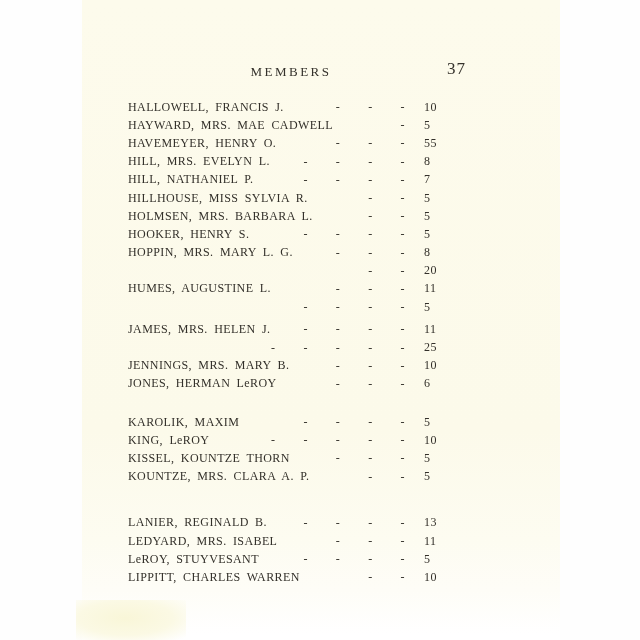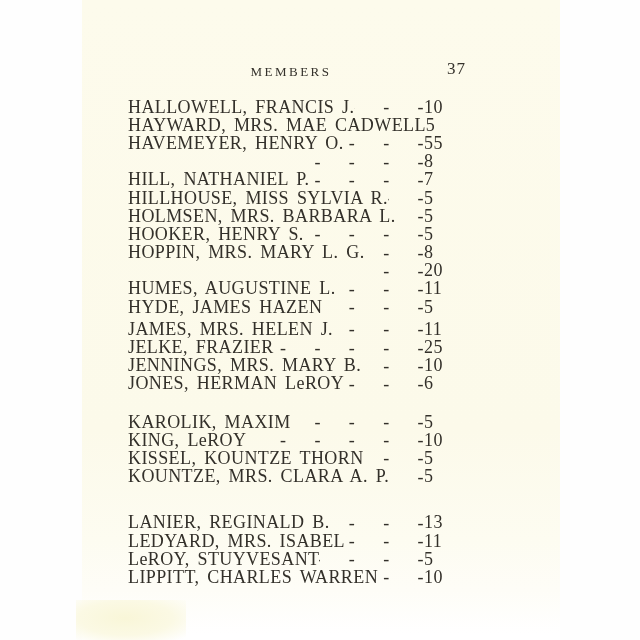--- a/index.html
+++ b/index.html
@@ -78,24 +78,25 @@
     width: 340px;
     color: #33302a;
   }
   .group + .group { margin-top: 4px; }
   .group:nth-child(3) { margin-top: 20px; }
   .group:nth-child(4) { margin-top: 28px; }
   .row {
     display: flex;
     align-items: center;
     height: 18.2px;
-    font-size: 18px;
+    font-size: 12px;
     letter-spacing: 0.4px;
     word-spacing: 3px;
     white-space: pre;
+    gap: 19px;
   }
   .name { flex: 0 0 auto; }
   .leader {
     flex: 1 1 auto;
     display: flex;
     justify-content: flex-end;
     gap: 28px;
     overflow: hidden;
   }
   .dash { line-height: 1; }
@@ -115,33 +116,33 @@
   <div class="header">
     <div class="header-title">MEMBERS</div>
     <div class="page-number">37</div>
   </div>
 
   <div class="content">
       <div class="group">
         <div class="row"><span class="name">HALLOWELL, FRANCIS J.</span><span class="leader"><span class="dash">-</span><span class="dash">-</span><span class="dash">-</span></span><span class="num">10</span></div>
         <div class="row"><span class="name">HAYWARD, MRS. MAE CADWELL</span><span class="leader"><span class="dash">-</span></span><span class="num">5</span></div>
         <div class="row"><span class="name">HAVEMEYER, HENRY O.</span><span class="leader"><span class="dash">-</span><span class="dash">-</span><span class="dash">-</span></span><span class="num">55</span></div>
-        <div class="row"><span class="leader"><span class="dash">-</span><span class="dash">-</span><span class="dash">-</span><span class="dash">-</span></span><span class="num">8</span></div>
+        <div class="row"><span class="name">HILL, MRS. EVELYN L.</span><span class="leader"><span class="dash">-</span><span class="dash">-</span><span class="dash">-</span><span class="dash">-</span></span><span class="num">8</span></div>
         <div class="row"><span class="name">HILL, NATHANIEL P.</span><span class="leader"><span class="dash">-</span><span class="dash">-</span><span class="dash">-</span><span class="dash">-</span></span><span class="num">7</span></div>
         <div class="row"><span class="name">HILLHOUSE, MISS SYLVIA R.</span><span class="leader"><span class="dash">-</span><span class="dash">-</span></span><span class="num">5</span></div>
         <div class="row"><span class="name">HOLMSEN, MRS. BARBARA L.</span><span class="leader"><span class="dash">-</span><span class="dash">-</span></span><span class="num">5</span></div>
         <div class="row"><span class="name">HOOKER, HENRY S.</span><span class="leader"><span class="dash">-</span><span class="dash">-</span><span class="dash">-</span><span class="dash">-</span></span><span class="num">5</span></div>
         <div class="row"><span class="name">HOPPIN, MRS. MARY L. G.</span><span class="leader"><span class="dash">-</span><span class="dash">-</span><span class="dash">-</span></span><span class="num">8</span></div>
         <div class="row"><span class="leader"><span class="dash">-</span><span class="dash">-</span></span><span class="num">20</span></div>
         <div class="row"><span class="name">HUMES, AUGUSTINE L.</span><span class="leader"><span class="dash">-</span><span class="dash">-</span><span class="dash">-</span></span><span class="num">11</span></div>
-        <div class="row"><span class="name">HYDE, JAMES HAZEN</span><span class="leader"><span class="dash">-</span><span class="dash">-</span><span class="dash">-</span><span class="dash">-</span></span><span class="num">5</span></div>
+        <div class="row"><span class="leader"><span class="dash">-</span><span class="dash">-</span><span class="dash">-</span><span class="dash">-</span></span><span class="num">5</span></div>
       </div>
       <div class="group">
         <div class="row"><span class="name">JAMES, MRS. HELEN J.</span><span class="leader"><span class="dash">-</span><span class="dash">-</span><span class="dash">-</span><span class="dash">-</span></span><span class="num">11</span></div>
-        <div class="row"><span class="name">JELKE, FRAZIER</span><span class="leader"><span class="dash">-</span><span class="dash">-</span><span class="dash">-</span><span class="dash">-</span><span class="dash">-</span></span><span class="num">25</span></div>
+        <div class="row"><span class="leader"><span class="dash">-</span><span class="dash">-</span><span class="dash">-</span><span class="dash">-</span><span class="dash">-</span></span><span class="num">25</span></div>
         <div class="row"><span class="name">JENNINGS, MRS. MARY B.</span><span class="leader"><span class="dash">-</span><span class="dash">-</span><span class="dash">-</span></span><span class="num">10</span></div>
         <div class="row"><span class="name">JONES, HERMAN LeROY</span><span class="leader"><span class="dash">-</span><span class="dash">-</span><span class="dash">-</span></span><span class="num">6</span></div>
       </div>
       <div class="group">
         <div class="row"><span class="name">KAROLIK, MAXIM</span><span class="leader"><span class="dash">-</span><span class="dash">-</span><span class="dash">-</span><span class="dash">-</span></span><span class="num">5</span></div>
         <div class="row"><span class="name">KING, LeROY</span><span class="leader"><span class="dash">-</span><span class="dash">-</span><span class="dash">-</span><span class="dash">-</span><span class="dash">-</span></span><span class="num">10</span></div>
         <div class="row"><span class="name">KISSEL, KOUNTZE THORN</span><span class="leader"><span class="dash">-</span><span class="dash">-</span><span class="dash">-</span></span><span class="num">5</span></div>
         <div class="row"><span class="name">KOUNTZE, MRS. CLARA A. P.</span><span class="leader"><span class="dash">-</span><span class="dash">-</span></span><span class="num">5</span></div>
       </div>
       <div class="group">

